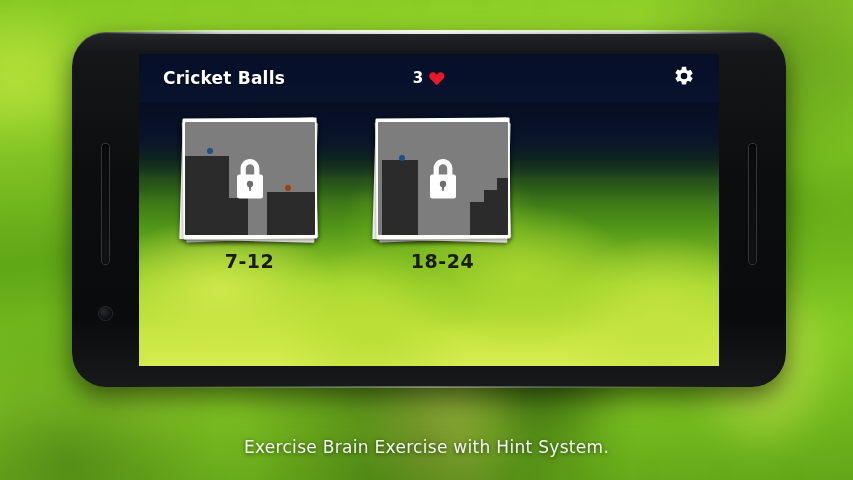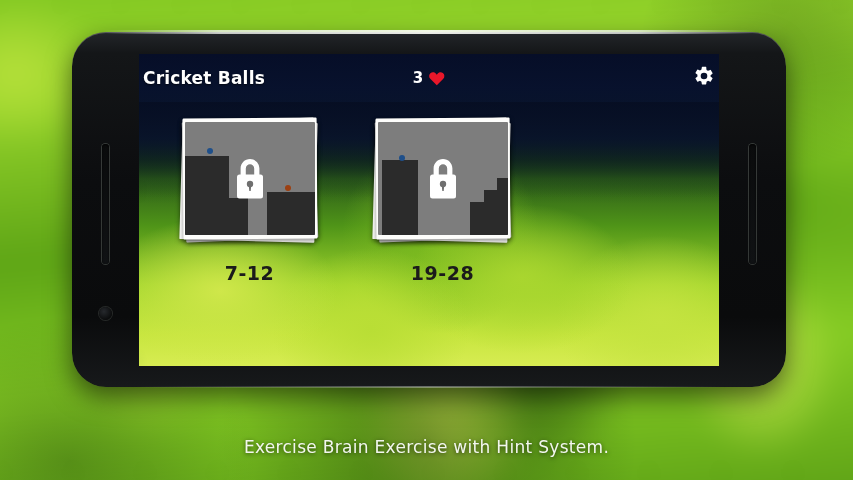--- a/index.html
+++ b/index.html
@@ -93,21 +93,21 @@
       linear-gradient(84deg, rgba(40,96,16,.5) 0 2px, transparent 2px 33px);
   }
   .screen-topveil{
     position:absolute;left:0;right:0;top:0;height:46%;
     background:linear-gradient(180deg,rgba(4,10,28,.92) 0%,rgba(6,14,34,.72) 48%,rgba(8,18,38,0) 100%);
   }
 
   
   .appbar{
     position:absolute;left:0;right:0;top:0;height:48px;
-    display:flex;align-items:center;padding:0 4px;box-sizing:border-box;
+    display:flex;align-items:center;padding:0 24px;box-sizing:border-box;
     background:linear-gradient(180deg,rgba(6,14,40,.97) 0%,rgba(8,18,46,.90) 70%,rgba(10,22,50,.60) 100%);
     justify-content:flex-end;
   }
   .app-title{
     color:#ffffff;font-size:17px;font-weight:bold;letter-spacing:.2px;
     font-family:"DejaVu Sans",sans-serif;text-shadow:0 1px 2px rgba(0,0,0,.6);
   }
   .lives{
     position:absolute;left:50%;transform:translateX(-50%);
     display:flex;align-items:center;gap:6px;
@@ -134,21 +134,21 @@
     position:absolute;left:5px;top:4px;width:130px;height:113px;overflow:hidden;
     background:#7d7d7d;border-radius:1px;
   }
   .blk{position:absolute;background:#2b2b2b;}
   .dot{position:absolute;width:6px;height:6px;border-radius:50%;}
   .lock-wrap{
     position:absolute;left:50%;top:50%;transform:translate(-50%,-50%);
     display:flex;align-items:center;justify-content:center;
   }
   .card-label{
-    margin-top:20px;color:#1b1b1b;font-size:19px;font-weight:bold;
+    margin-top:8px;color:#1b1b1b;font-size:19px;font-weight:bold;
     letter-spacing:.5px;font-family:"DejaVu Sans",sans-serif;
   }
 
   
   .caption{
     position:absolute;left:0;right:0;top:437px;text-align:center;
     color:#f2f6ee;font-size:17px;letter-spacing:.3px;
     font-family:"DejaVu Sans",sans-serif;
     text-shadow:0 1px 4px rgba(0,0,0,.6);
   }
@@ -236,20 +236,20 @@
             <div class="lock-wrap">
               <svg width="36" height="44" viewBox="0 0 36 44" aria-hidden="true">
                 <path d="M18 2c-5.2 0-9.4 4.2-9.4 9.4V18h5.2v-6.6c0-2.3 1.9-4.2 4.2-4.2s4.2 1.9 4.2 4.2V18h5.2v-6.6C27.4 6.2 23.2 2 18 2z" fill="#ffffff"></path>
                 <rect x="5" y="17.5" width="26" height="24" rx="2.5" fill="#ffffff"></rect>
                 <circle cx="18" cy="27" r="3.2" fill="#6f6f6f"></circle>
                 <path d="M16.6 27h2.8l-.7 7h-1.4z" fill="#6f6f6f"></path>
               </svg>
             </div>
           </div>
         </div>
-        <div class="card-label">19-28</div>
+        <div class="card-label">18-24</div>
       </div>
 
     </div>
   </div>
 </div>
 
 <div class="caption">Exercise Brain Exercise with Hint System.</div>
 
 </body></html>

